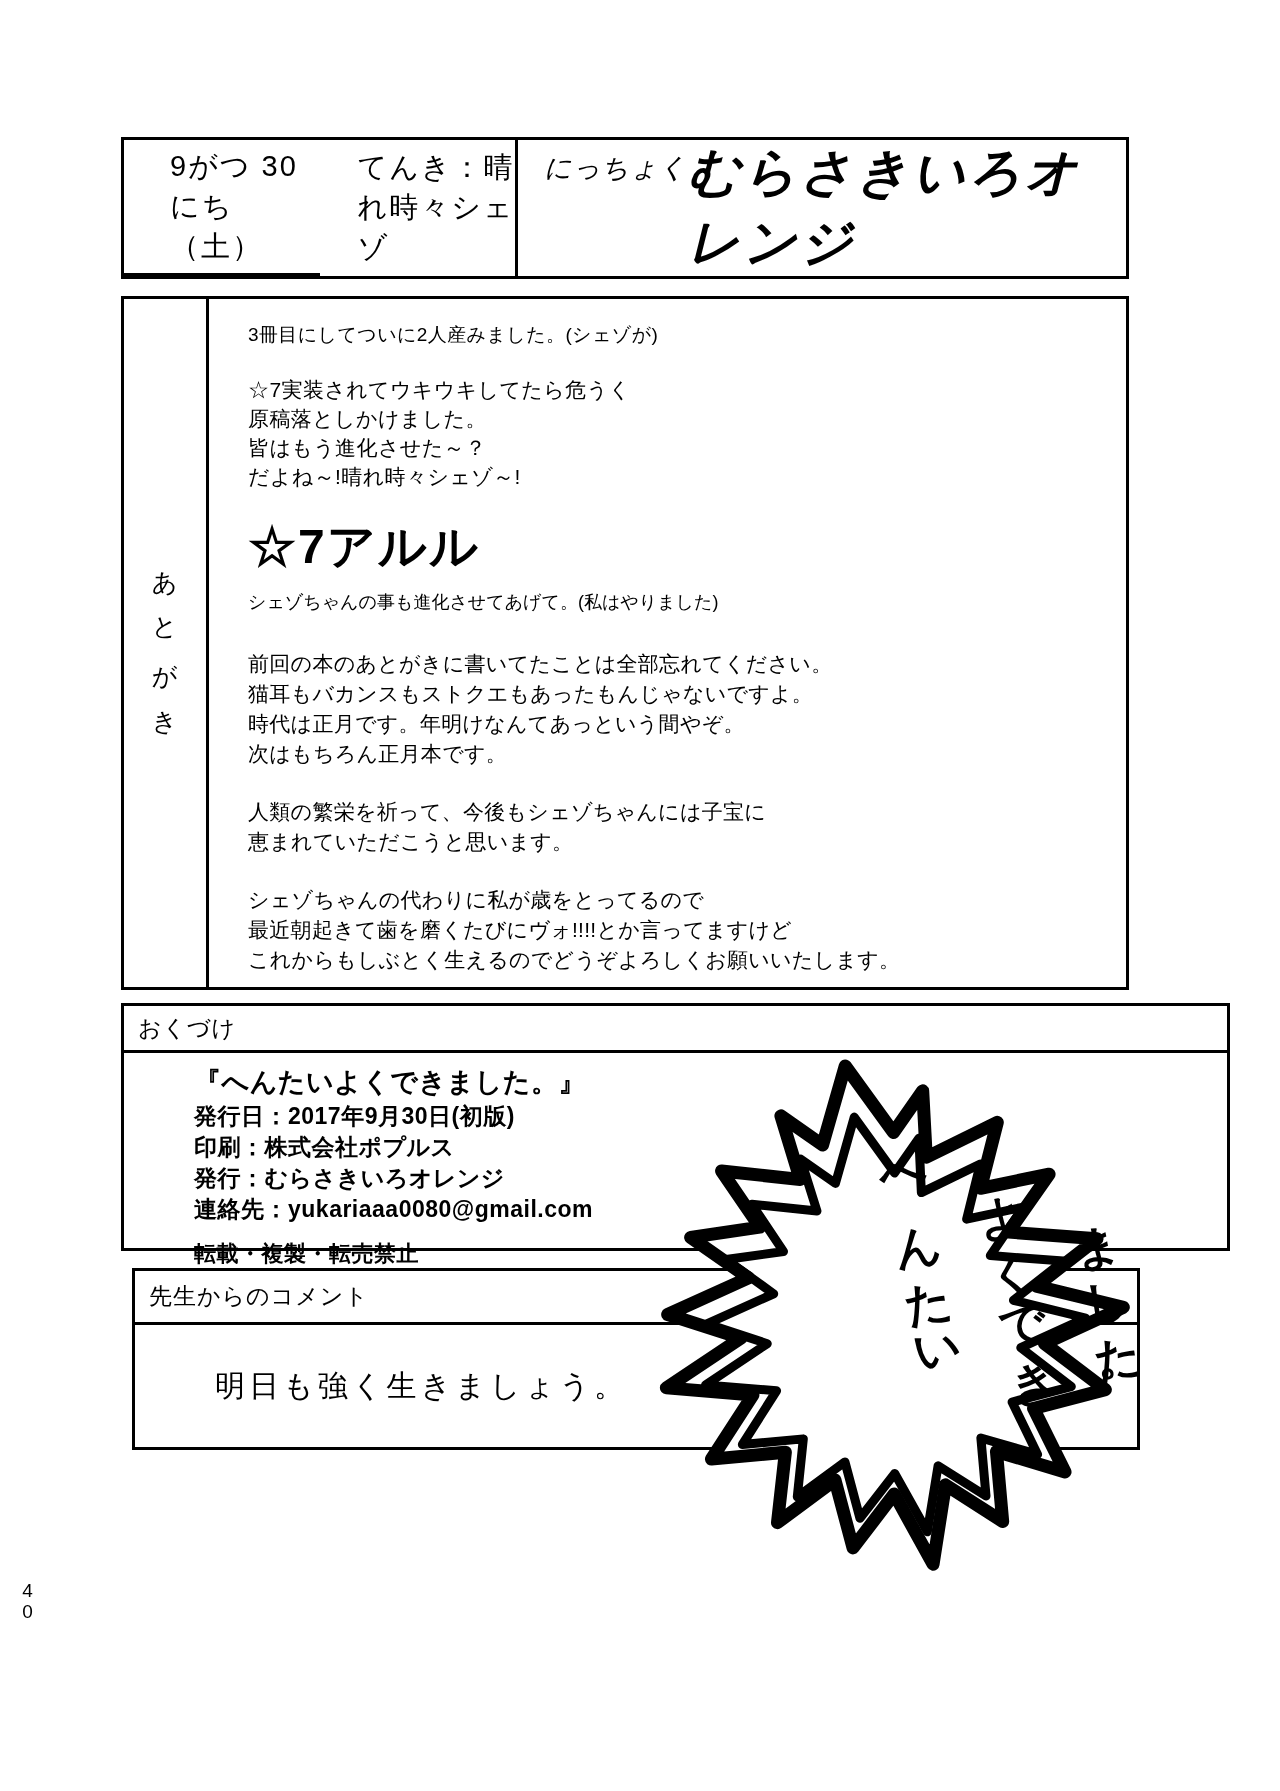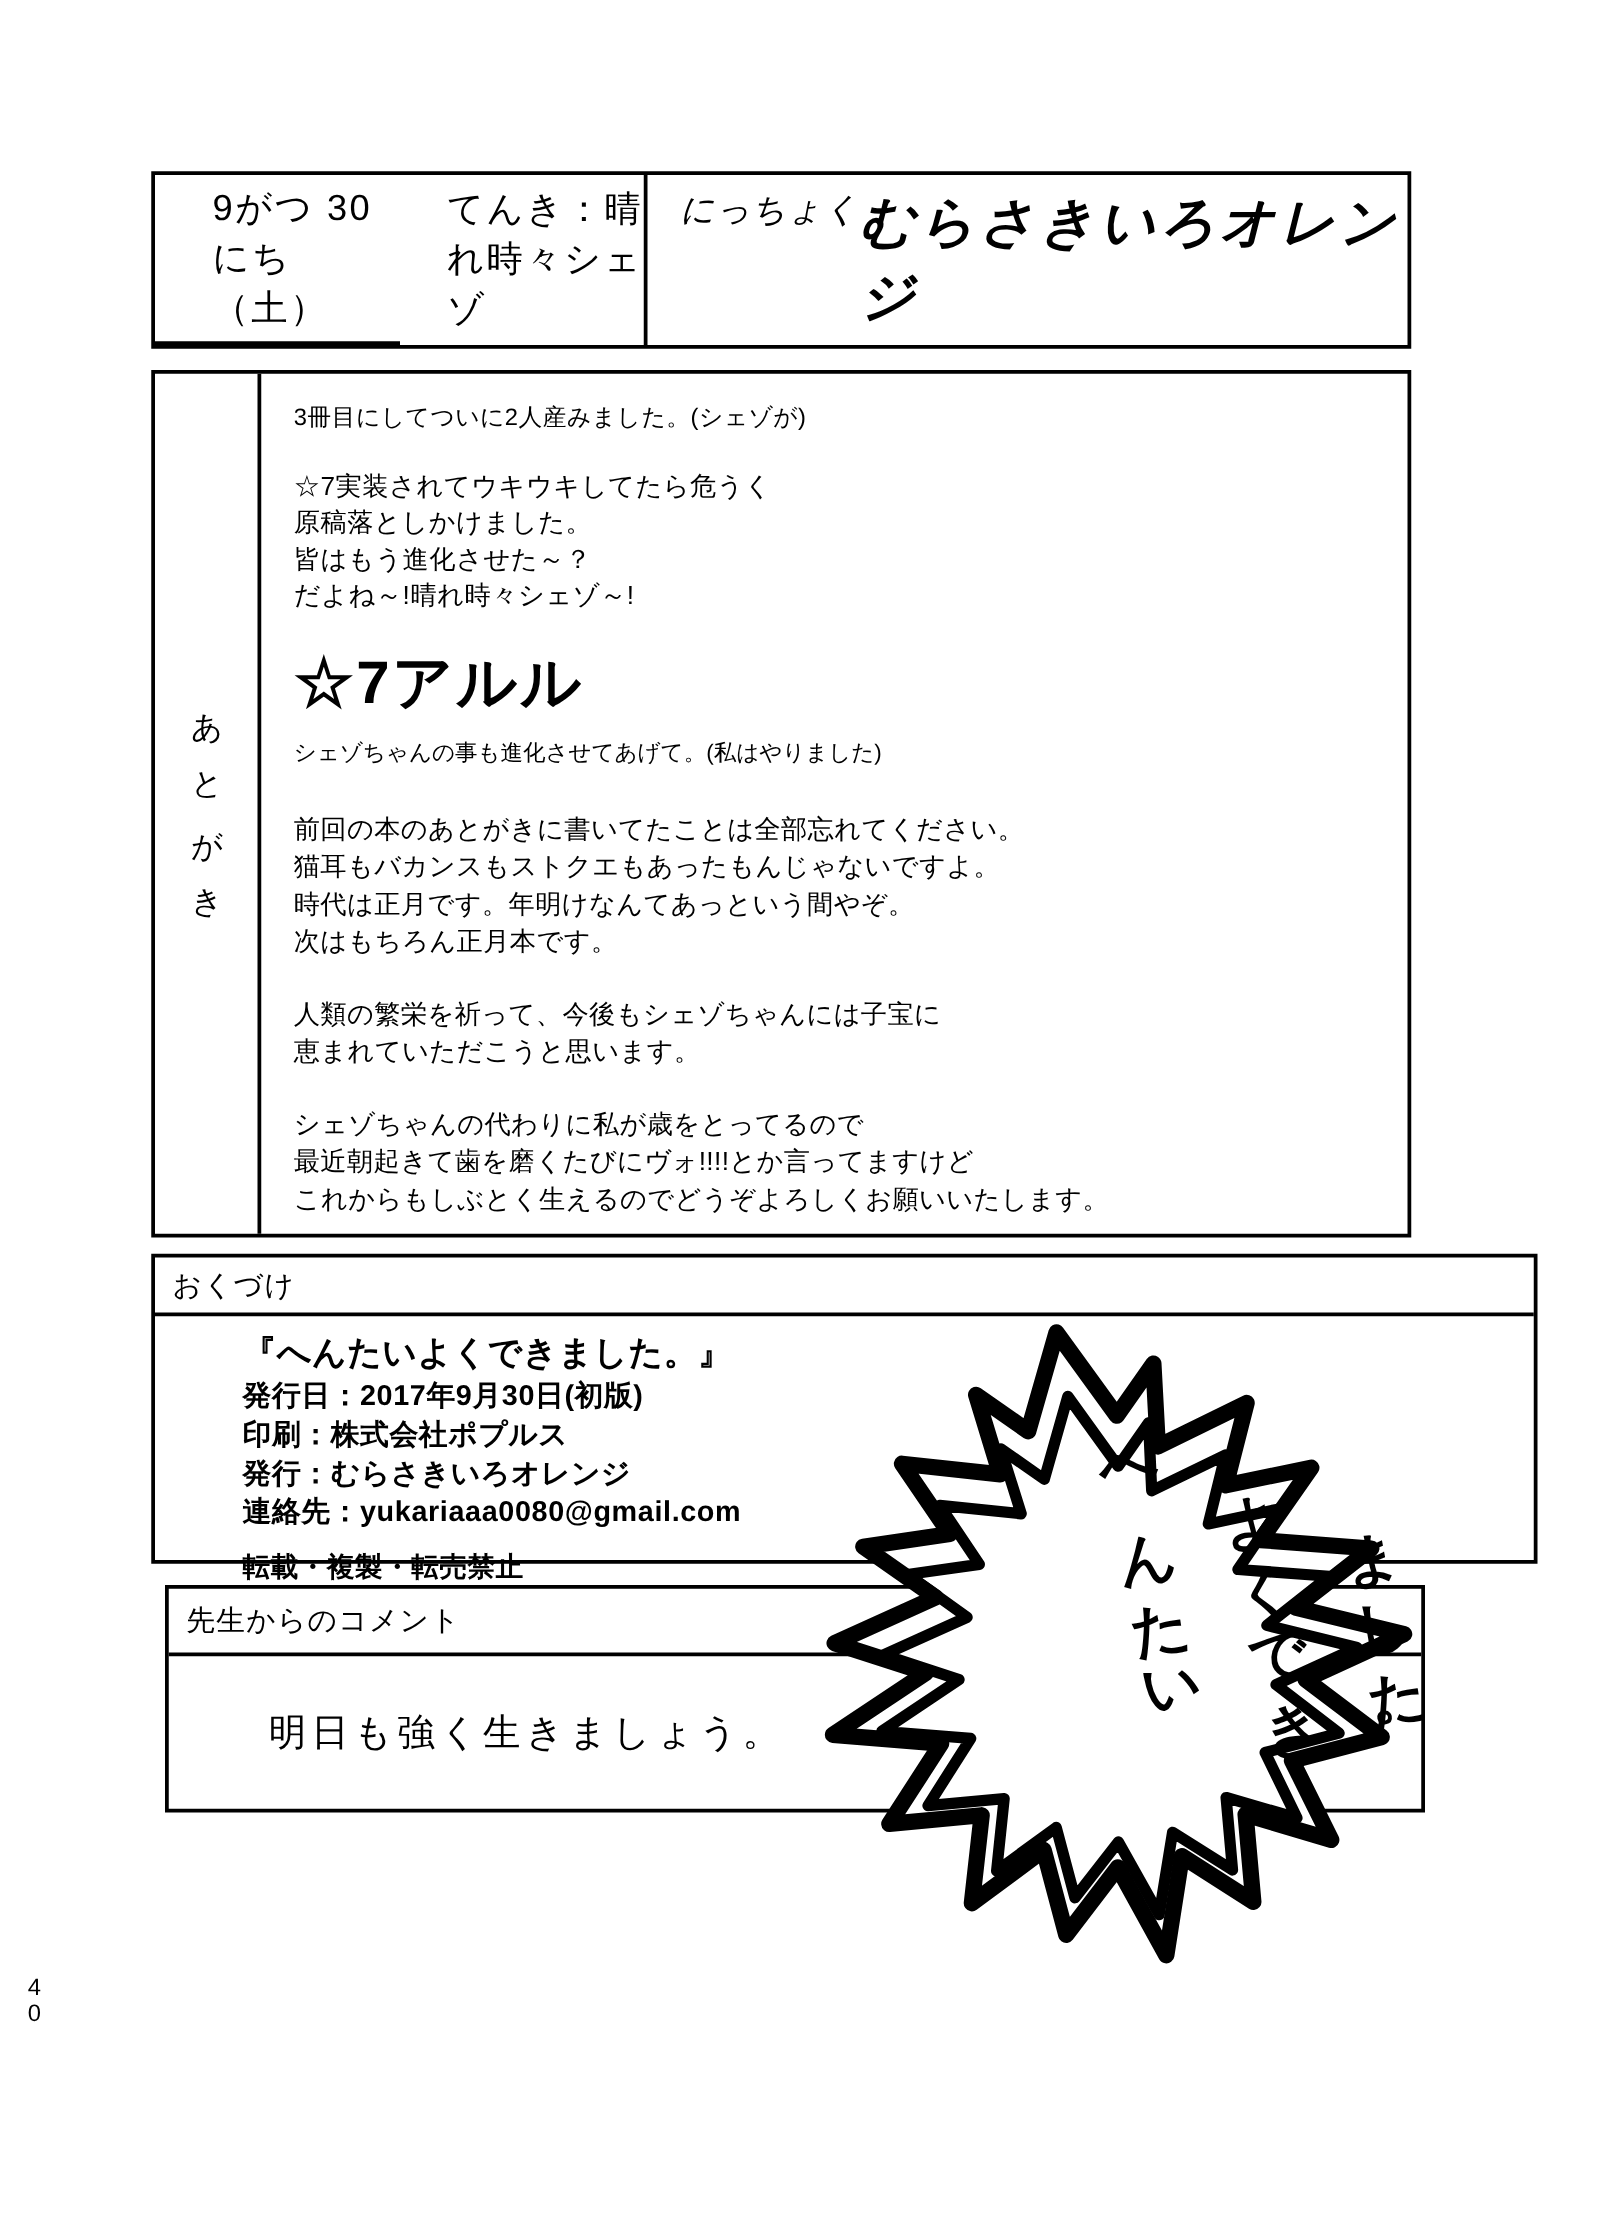--- a/index.html
+++ b/index.html
@@ -82,21 +82,21 @@
     padding-left: 26px;
     box-sizing: border-box;
     font-size: 27px;
     letter-spacing: 1px;
   }
   .hdr-right .cell-big {
     flex: 1;
     display: flex;
     align-items: center;
     box-sizing: border-box;
-    font-size: 44px;
+    font-size: 52px;
     font-weight: bold;
     letter-spacing: 3px;
   }
 
   
   .body-box {
     position: absolute;
     left: 121px;
     top: 296px;
     width: 1008px;
@@ -119,20 +119,21 @@
   }
   .body-label span {
     writing-mode: vertical-rl;
     text-orientation: upright;
     letter-spacing: 18px;
   }
   .body-content {
     flex: 1;
     padding: 22px 26px 0 26px;
     box-sizing: border-box;
+    margin-left: 13px;
   }
 
   .p-small {
     font-size: 19px;
     line-height: 28px;
     letter-spacing: 0.4px;
     margin: 0 0 26px 0;
   }
   .p-mid {
     font-size: 21px;

